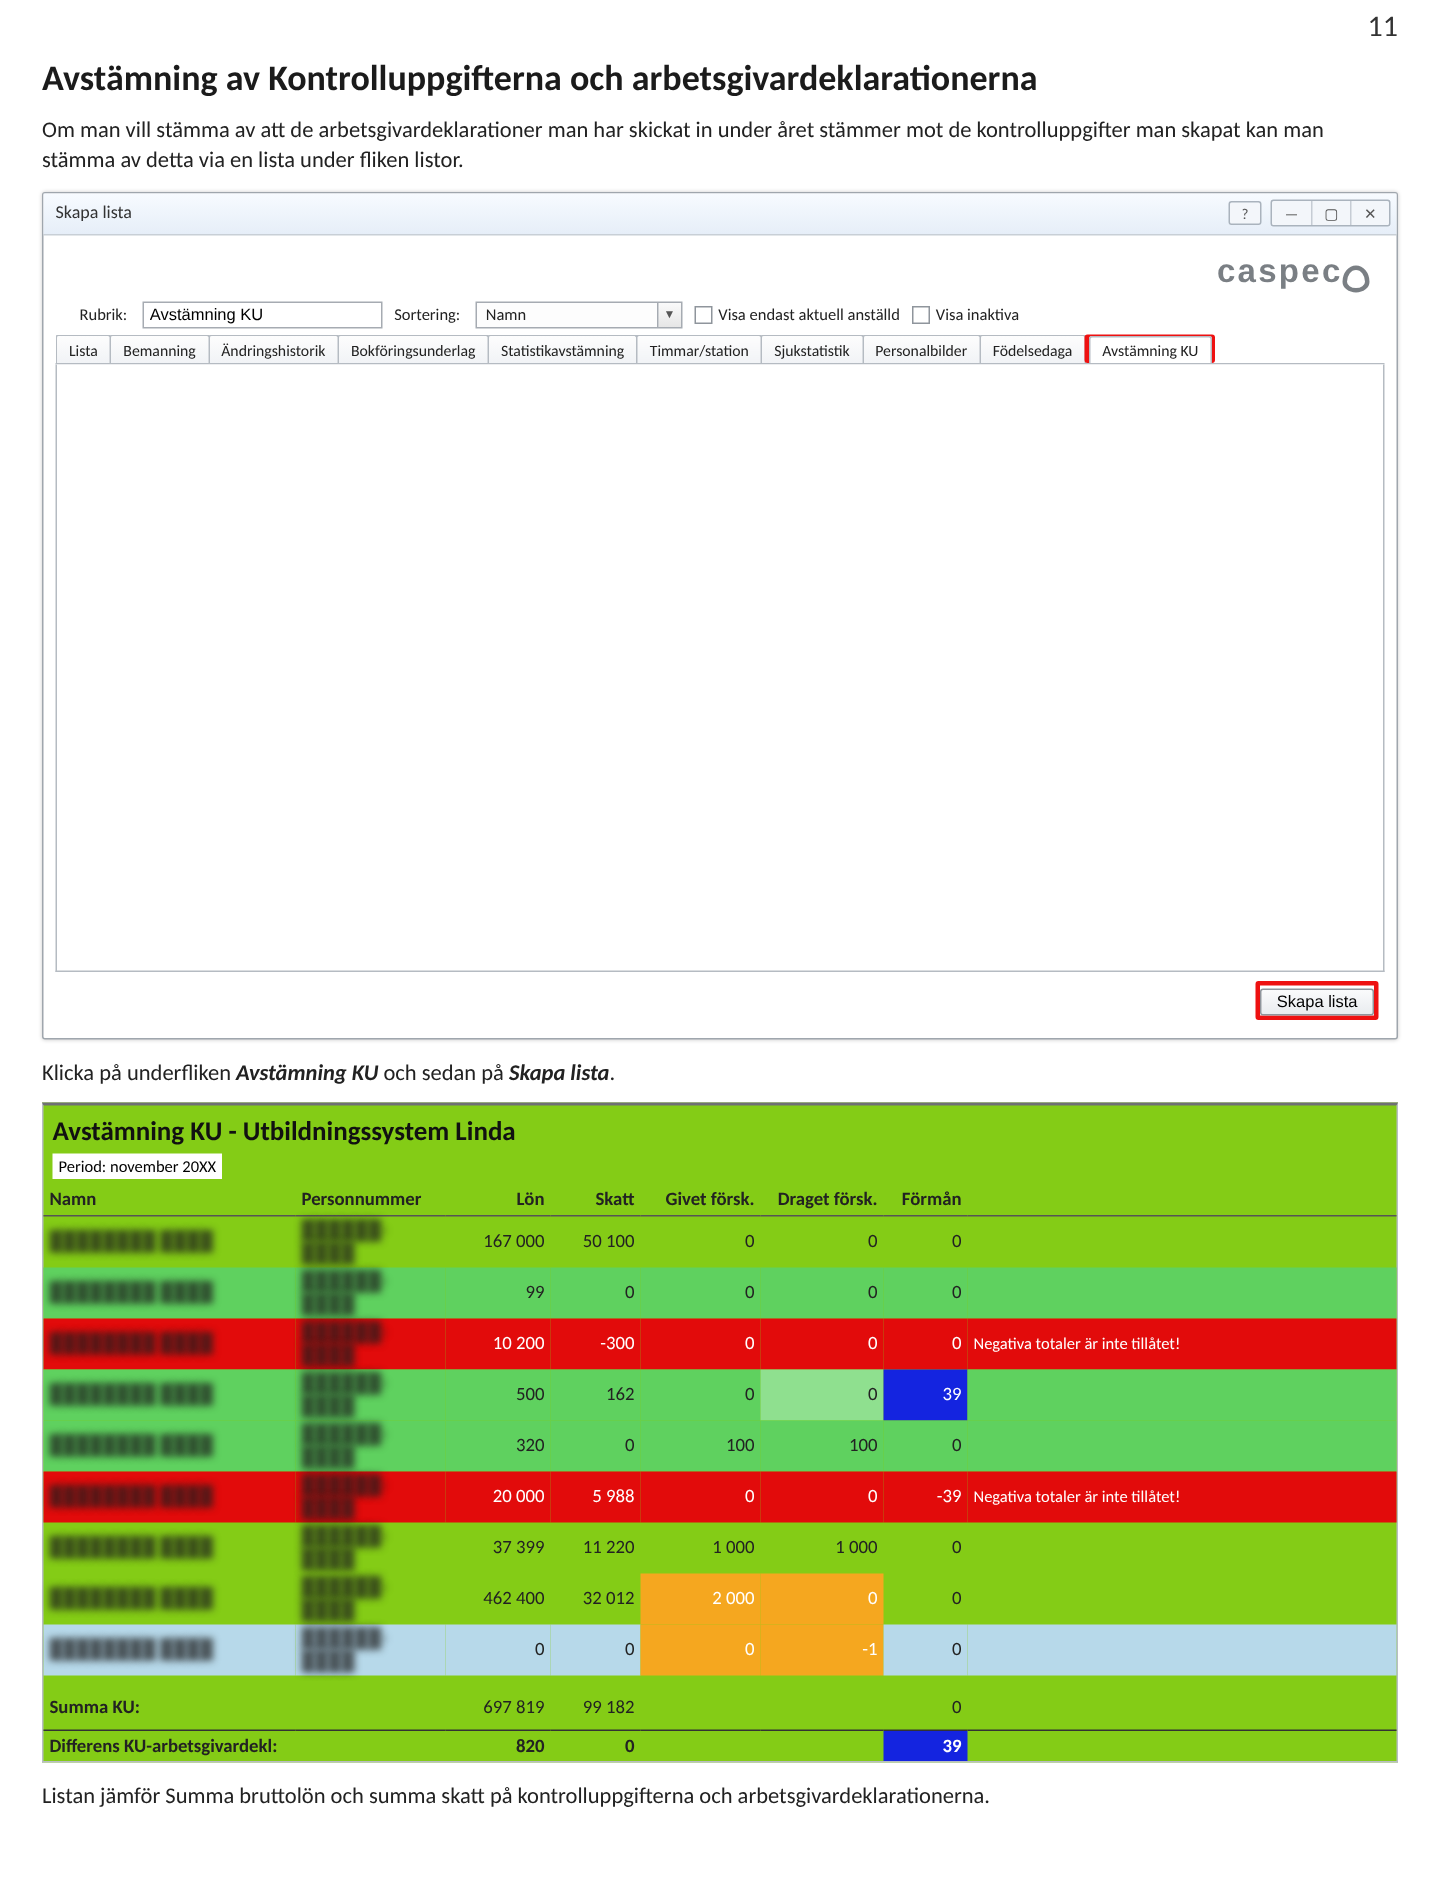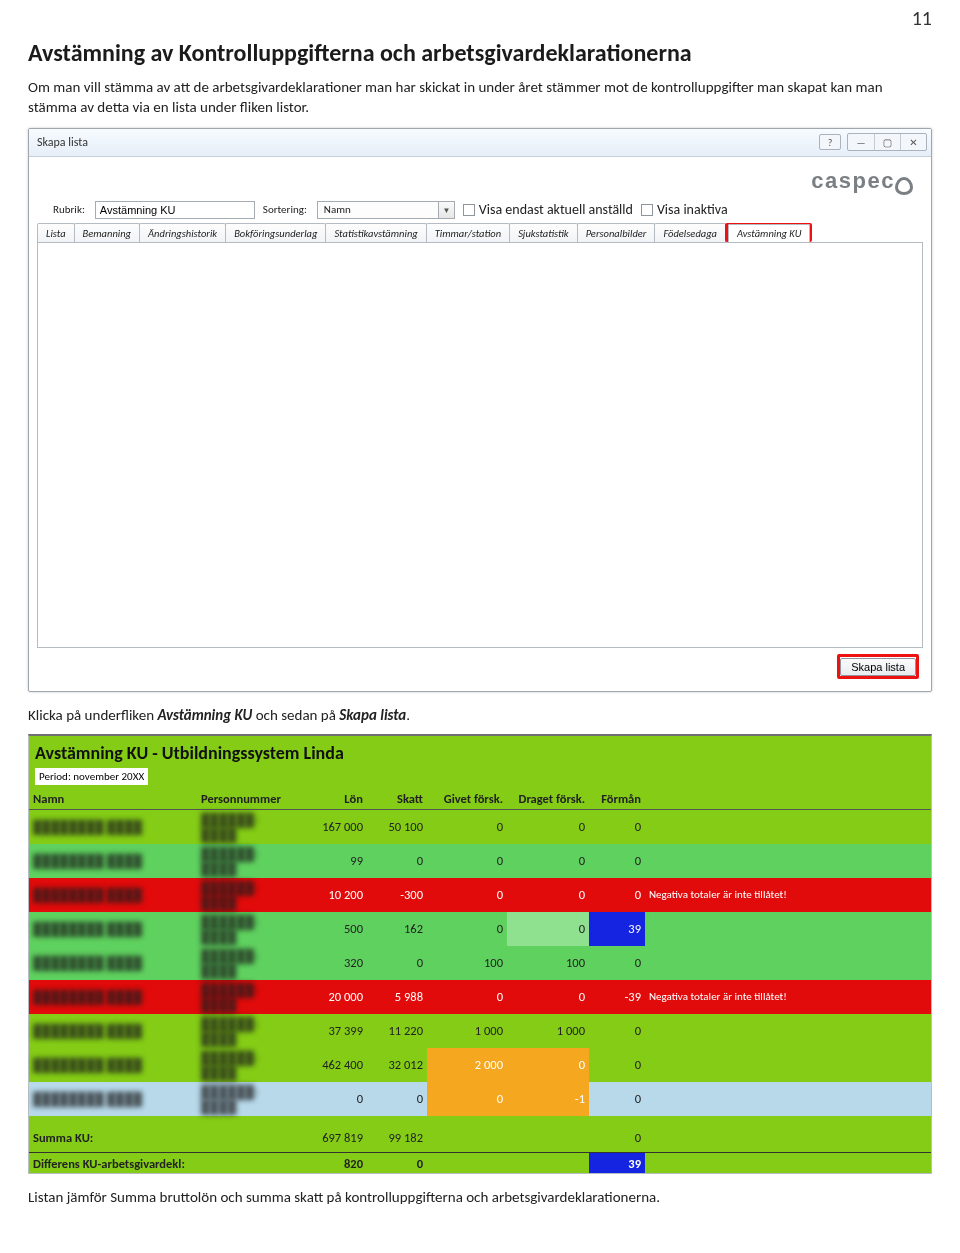--- a/index.html
+++ b/index.html
@@ -44,24 +44,24 @@
   .logo-row { text-align:right; padding:4px 10px 2px 0; }
   .logo { font-family: "Trebuchet MS", Arial, sans-serif; font-size:22px; font-weight:bold; color:#7a7f84; letter-spacing:0.5px; display:inline-flex; align-items:flex-end; gap:1px;}
   .logo .a { display:inline-block; transform: translateY(1px);}
   .logo .oval { display:inline-block; width:18px; height:18px; border:3px solid #7a7f84; border-radius:50% 50% 50% 50% / 60% 60% 40% 40%; position:relative; top:2px;}
   .filter-row { display:flex; align-items:center; gap:8px; font-size:11px; color:#222; margin:6px 0 4px 16px;}
   .filter-row label { margin-right:2px; }
   .txtfield { background:#fff; border:1px solid #a6abb2; height:18px; padding:1px 4px; font-size:11px; width:160px; }
   .combo { display:inline-flex; align-items:center; border:1px solid #a6abb2; background:#fdfdfd; height:18px; }
   .combo .cv { padding:1px 6px; font-size:11px; width:120px; }
   .combo .cbtn { width:16px; height:16px; border-left:1px solid #a6abb2; display:flex; align-items:center; justify-content:center; font-size:8px; color:#555; background:linear-gradient(#fafafa,#e6e6e6);}
-  .chk { display:inline-flex; align-items:center; gap:4px; font-size:14px;}
+  .chk { display:inline-flex; align-items:center; gap:4px; font-size:11px;}
   .chk .box { width:12px; height:12px; border:1px solid #8f959c; background:#fff; }
   .tabstrip { display:flex; border-bottom:1px solid #b5bbc2; font-size:10.5px; position:relative; }
-  .tab { padding:3px 8px 2px 8px; border:1px solid #b5bbc2; border-bottom:none; background:linear-gradient(#fdfdfd,#f1f3f6); margin-right:-1px; border-top-left-radius:2px; border-top-right-radius:2px; color:#222;font-style:italic;}
+  .tab { padding:3px 8px 2px 8px; border:1px solid #b5bbc2; border-bottom:none; background:linear-gradient(#fdfdfd,#f1f3f6); margin-right:-1px; border-top-left-radius:2px; border-top-right-radius:2px; color:#222;}
   .tab.active { background:#fff; position:relative; top:1px; padding-top:2px;}
   .tab-hl { border:3px solid #e11; display:inline-block; border-radius:2px; }
   .contentarea { height:405px; border:1px solid #b5bbc2; border-top:none; background:#fff; position:relative;}
   .footerbar { display:flex; justify-content:flex-end; padding:6px 4px 4px 0; }
   .btn-create { font-size:11px; padding:2px 10px; border:1px solid #8f959c; background:linear-gradient(#fafbfc,#e9ecef); border-radius:2px; }
   .btn-hl { border:3px solid #e11; display:inline-block; border-radius:2px; }
 
   .mid-para { font-size:15px; margin:14px 0 10px 0;}
   .ital { font-style: italic; font-weight:bold; }
 

